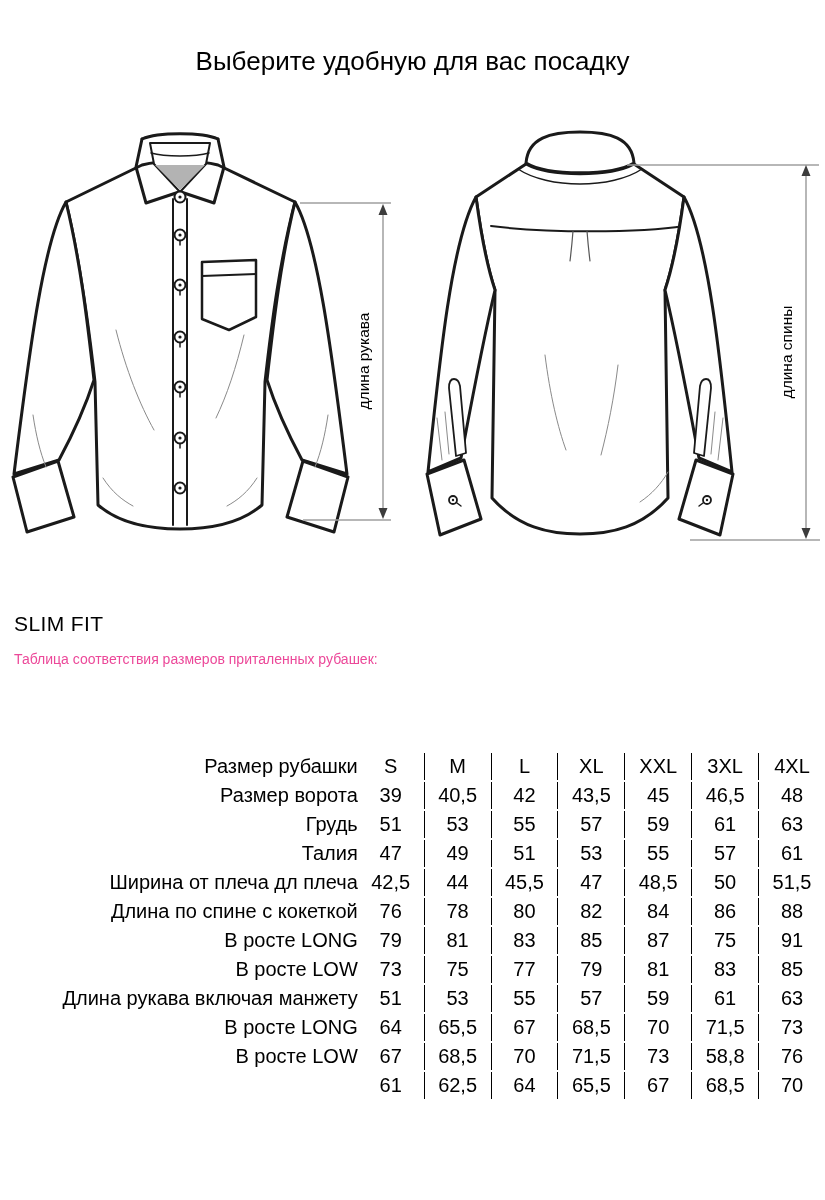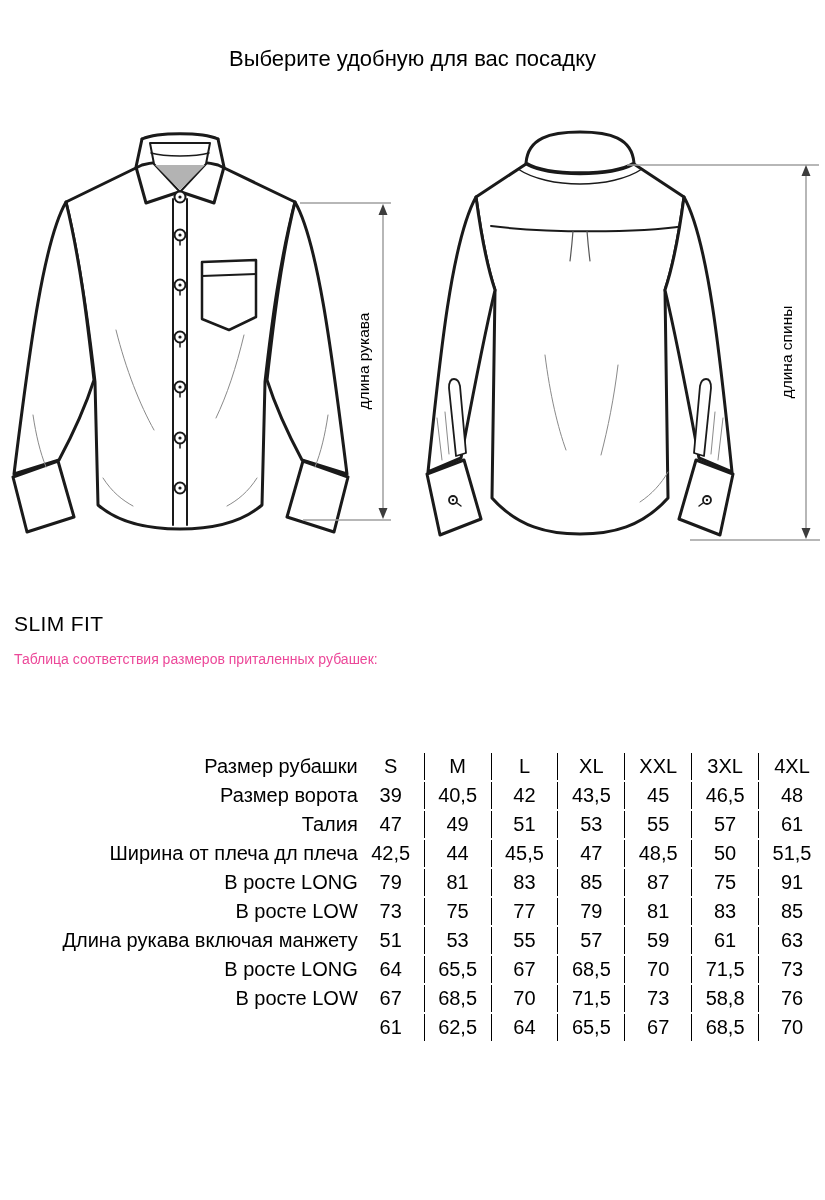--- a/index.html
+++ b/index.html
@@ -3,21 +3,21 @@
 <meta charset="utf-8">
 <style>
   html,body{margin:0;padding:0;background:#fff;}
   .page{
     position:relative;width:825px;height:1200px;margin:0 auto;
     background:#fff;color:#000;overflow:hidden;
     font-family:"Liberation Sans",sans-serif;
   }
   .page-title{
     position:absolute;top:46px;left:0;right:0;margin:0;
-    text-align:center;font-size:22px;font-weight:400;color:#000;
+    text-align:center;font-size:26px;font-weight:400;color:#000;
   }
   .diagram{position:absolute;top:120px;left:0;width:825px;height:450px;}
   .fit-heading{
     position:absolute;top:612px;left:14px;margin:0;
     font-size:21px;font-weight:400;letter-spacing:.4px;color:#000;
   }
   .table-caption{
     position:absolute;top:651px;left:14px;margin:0;
     font-size:14px;font-weight:400;color:#ec4899;
   }
@@ -202,40 +202,60 @@
           <td class="lbl">Размер ворота</td>
           <td class="val">39</td>
           <td class="val">40,5</td>
           <td class="val">42</td>
           <td class="val">43,5</td>
           <td class="val">45</td>
           <td class="val">46,5</td>
           <td class="val">48</td>
         </tr>
         <tr>
+          <td class="lbl">Грудь</td>
+          <td class="val">51</td>
+          <td class="val">53</td>
+          <td class="val">55</td>
+          <td class="val">57</td>
+          <td class="val">59</td>
+          <td class="val">61</td>
+          <td class="val">63</td>
+        </tr>
+        <tr>
           <td class="lbl">Талия</td>
           <td class="val">47</td>
           <td class="val">49</td>
           <td class="val">51</td>
           <td class="val">53</td>
           <td class="val">55</td>
           <td class="val">57</td>
           <td class="val">61</td>
         </tr>
         <tr>
           <td class="lbl">Ширина от плеча дл плеча</td>
           <td class="val">42,5</td>
           <td class="val">44</td>
           <td class="val">45,5</td>
           <td class="val">47</td>
           <td class="val">48,5</td>
           <td class="val">50</td>
           <td class="val">51,5</td>
         </tr>
         <tr>
+          <td class="lbl">Длина по спине с кокеткой</td>
+          <td class="val">76</td>
+          <td class="val">78</td>
+          <td class="val">80</td>
+          <td class="val">82</td>
+          <td class="val">84</td>
+          <td class="val">86</td>
+          <td class="val">88</td>
+        </tr>
+        <tr>
           <td class="lbl">В росте LONG</td>
           <td class="val">79</td>
           <td class="val">81</td>
           <td class="val">83</td>
           <td class="val">85</td>
           <td class="val">87</td>
           <td class="val">75</td>
           <td class="val">91</td>
         </tr>
         <tr>

